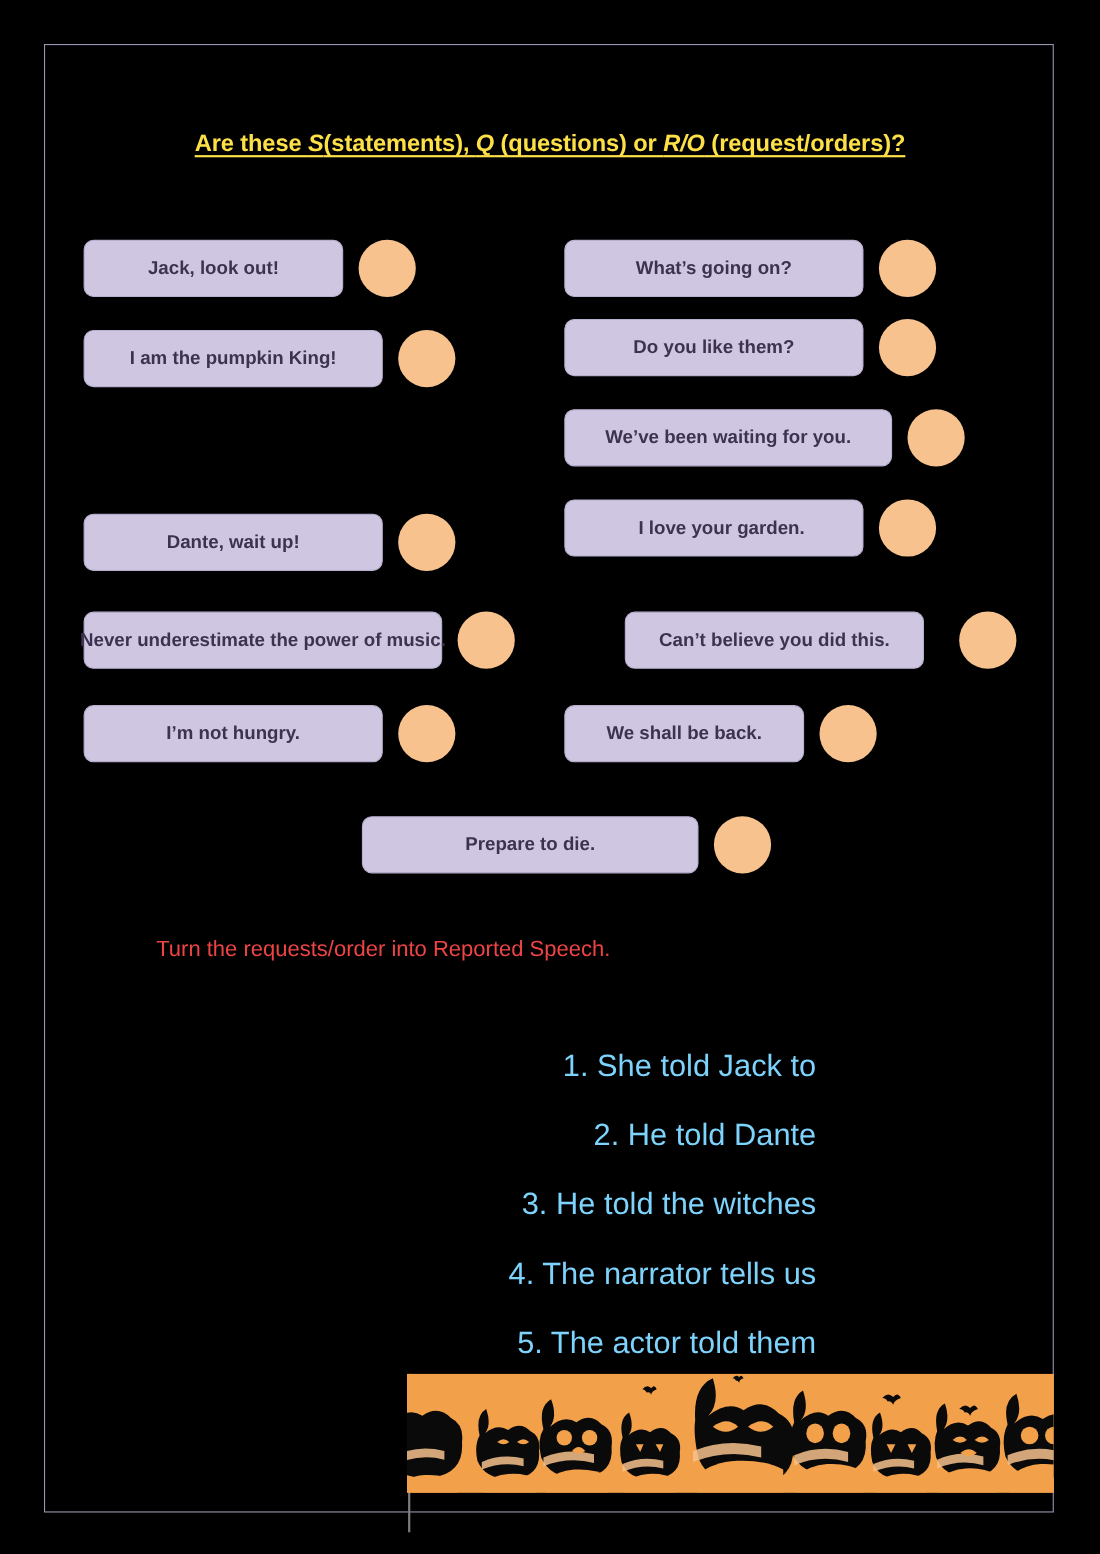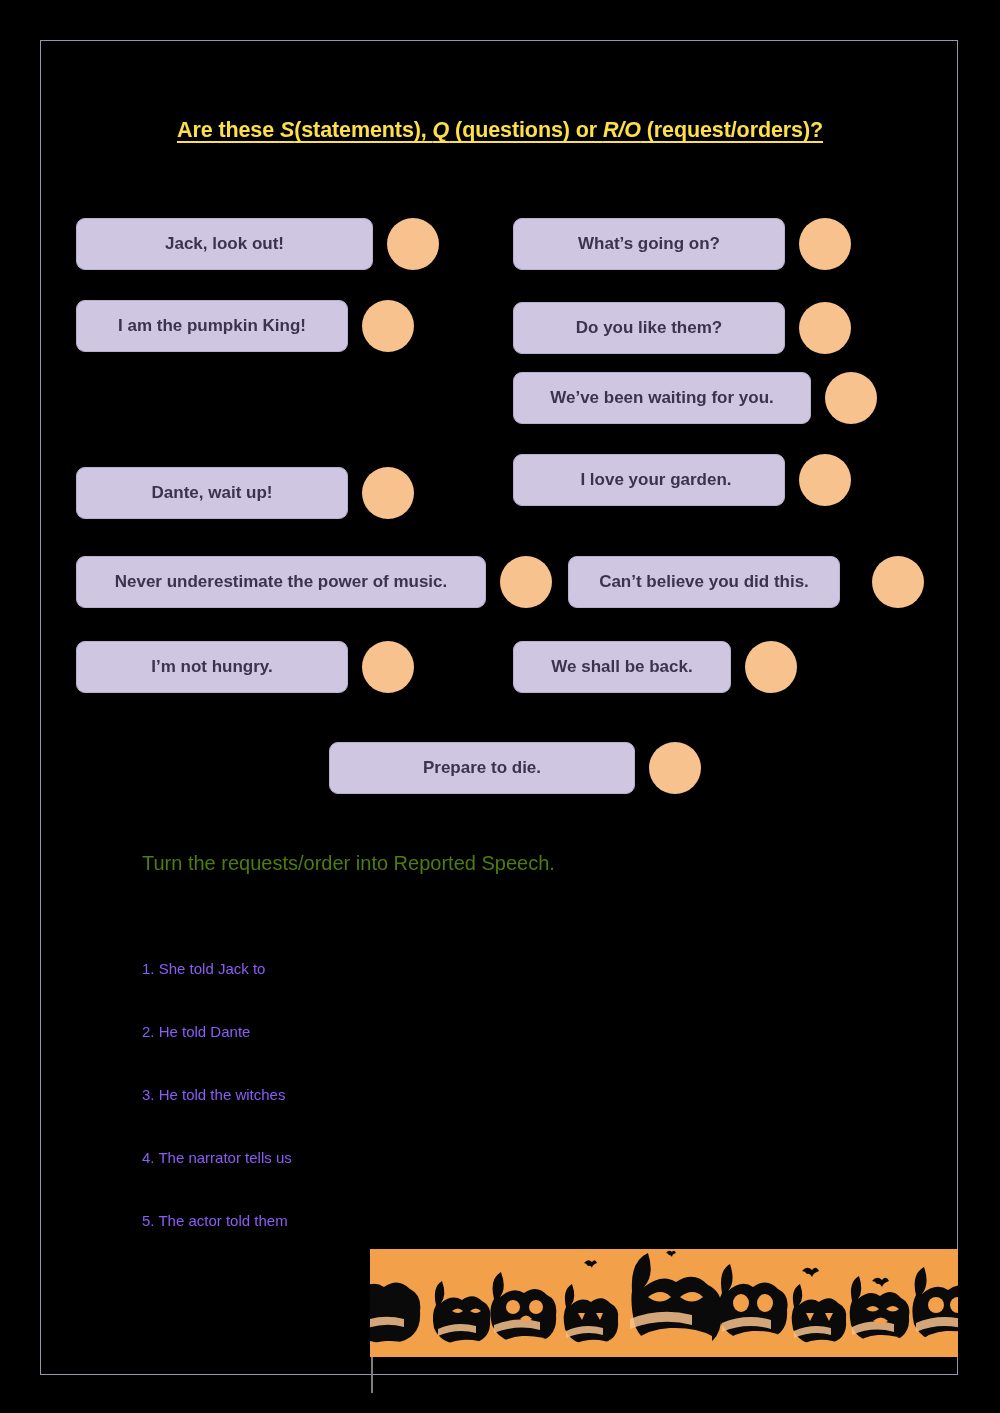--- a/index.html
+++ b/index.html
@@ -79,36 +79,37 @@
     border-radius: 50%;
     flex: 0 0 auto;
   }
 
   
   #reported-heading {
     position: absolute;
     left: 142px;
     top: 852px;
     font-size: 20px;
-    color: #4d7c0f;
+    color: #ef4444;
     font-weight: normal;
     white-space: nowrap;
   }
   #reported-list {
     position: absolute;
     left: 142px;
     top: 955px;
     width: 600px;
   }
   .reported-item {
-    font-size: 15px;
-    color: #8b5cf6;
+    font-size: 28px;
+    color: #7dd3fc;
     height: 63px;
     line-height: 28px;
     white-space: nowrap;
+    text-align: right;
   }
 
   
   #pumpkin-banner {
     position: absolute;
     left: 370px;
     top: 1249px;
     width: 588px;
     height: 108px;
     background: #f2a14a;
@@ -132,49 +133,49 @@
 <div id="page-frame"></div>
 
 <div id="title">
   <span class="u">
     <span>Are these </span><span class="it">S</span><span>(statements), </span><span class="it">Q</span><span> (questions) or </span><span class="it">R/O</span><span> (request/orders)?</span>
   </span>
 </div>
 
 <div id="sentence-area">
     <div class="sentence-row" style="left: 76px; top: 218px;">
-      <div class="sentence-box" style="width: 297px;">Jack, look out!</div>
+      <div class="sentence-box" style="width: 236px;">Jack, look out!</div>
       <div class="answer-circle" style="width: 52px; height: 52px;"></div>
     </div>
     <div class="sentence-row" style="left: 513px; top: 218px;">
       <div class="sentence-box" style="width: 272px;">What’s going on?</div>
       <div class="answer-circle" style="width: 52px; height: 52px;"></div>
     </div>
     <div class="sentence-row" style="left: 76px; top: 300px;">
       <div class="sentence-box" style="width: 272px;">I am the pumpkin King!</div>
       <div class="answer-circle" style="width: 52px; height: 52px;"></div>
     </div>
-    <div class="sentence-row" style="left: 513px; top: 302px; text-align: right;">
+    <div class="sentence-row" style="left: 513px; top: 290px; text-align: right;">
       <div class="sentence-box" style="width: 272px;">Do you like them?</div>
       <div class="answer-circle" style="width: 52px; height: 52px;"></div>
     </div>
     <div class="sentence-row" style="left: 76px; top: 467px;">
       <div class="sentence-box" style="width: 272px;">Dante, wait up!</div>
       <div class="answer-circle" style="width: 52px; height: 52px;"></div>
     </div>
     <div class="sentence-row" style="left: 513px; top: 372px;">
       <div class="sentence-box" style="width: 298px;">We’ve been waiting for you.</div>
       <div class="answer-circle" style="width: 52px; height: 52px;"></div>
     </div>
     <div class="sentence-row" style="left: 513px; top: 454px;">
       <div class="sentence-box" style="width: 272px; padding-left: 24px;">I love your garden.</div>
       <div class="answer-circle" style="width: 52px; height: 52px;"></div>
     </div>
     <div class="sentence-row" style="left: 76px; top: 556px;">
-      <div class="sentence-box" style="width: 410px;">Never underestimate the power of music.</div>
+      <div class="sentence-box" style="width: 326px;">Never underestimate the power of music.</div>
       <div class="answer-circle" style="width: 52px; height: 52px;"></div>
     </div>
     <div class="sentence-row" style="left: 568px; top: 556px; gap: 32px;">
       <div class="sentence-box" style="width: 272px;">Can’t believe you did this.</div>
       <div class="answer-circle" style="width: 52px; height: 52px;"></div>
     </div>
     <div class="sentence-row" style="left: 76px; top: 641px;">
       <div class="sentence-box" style="width: 272px;">I’m not hungry.</div>
       <div class="answer-circle" style="width: 52px; height: 52px;"></div>
     </div>

